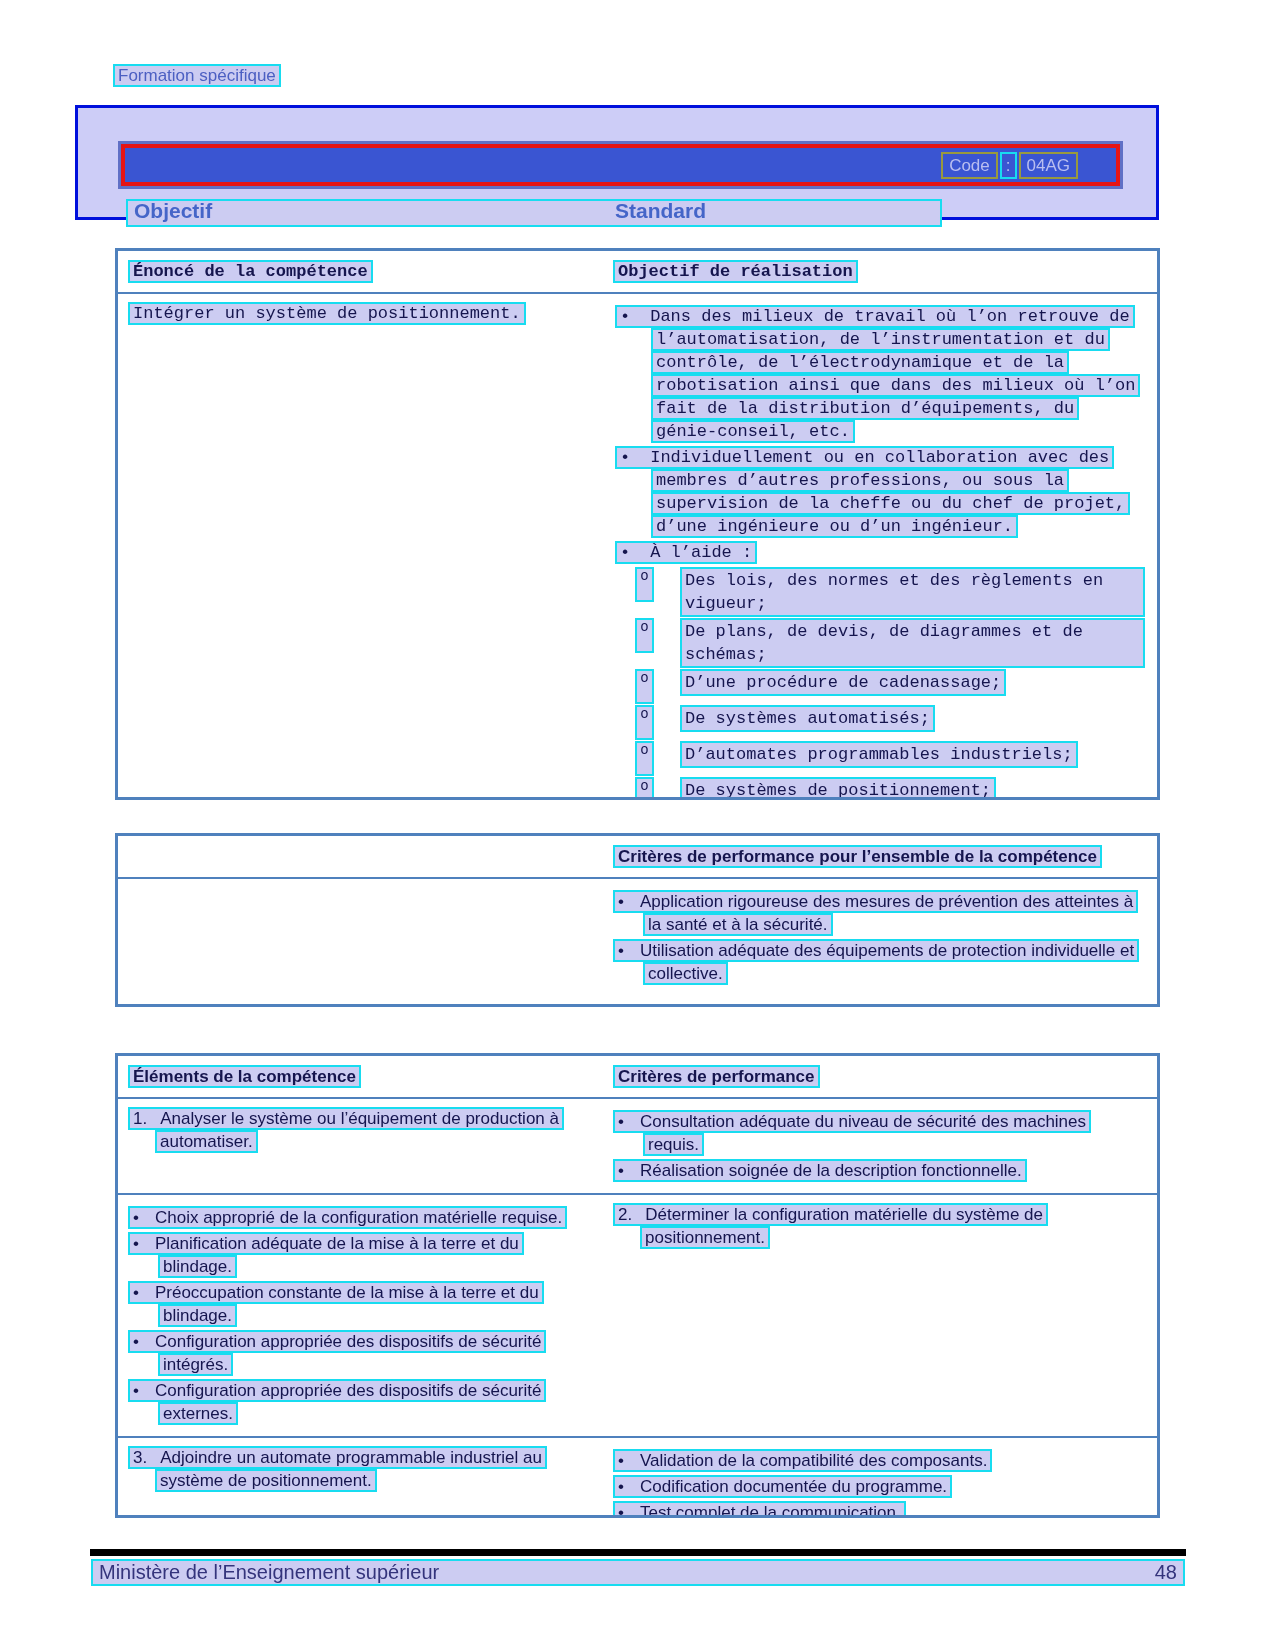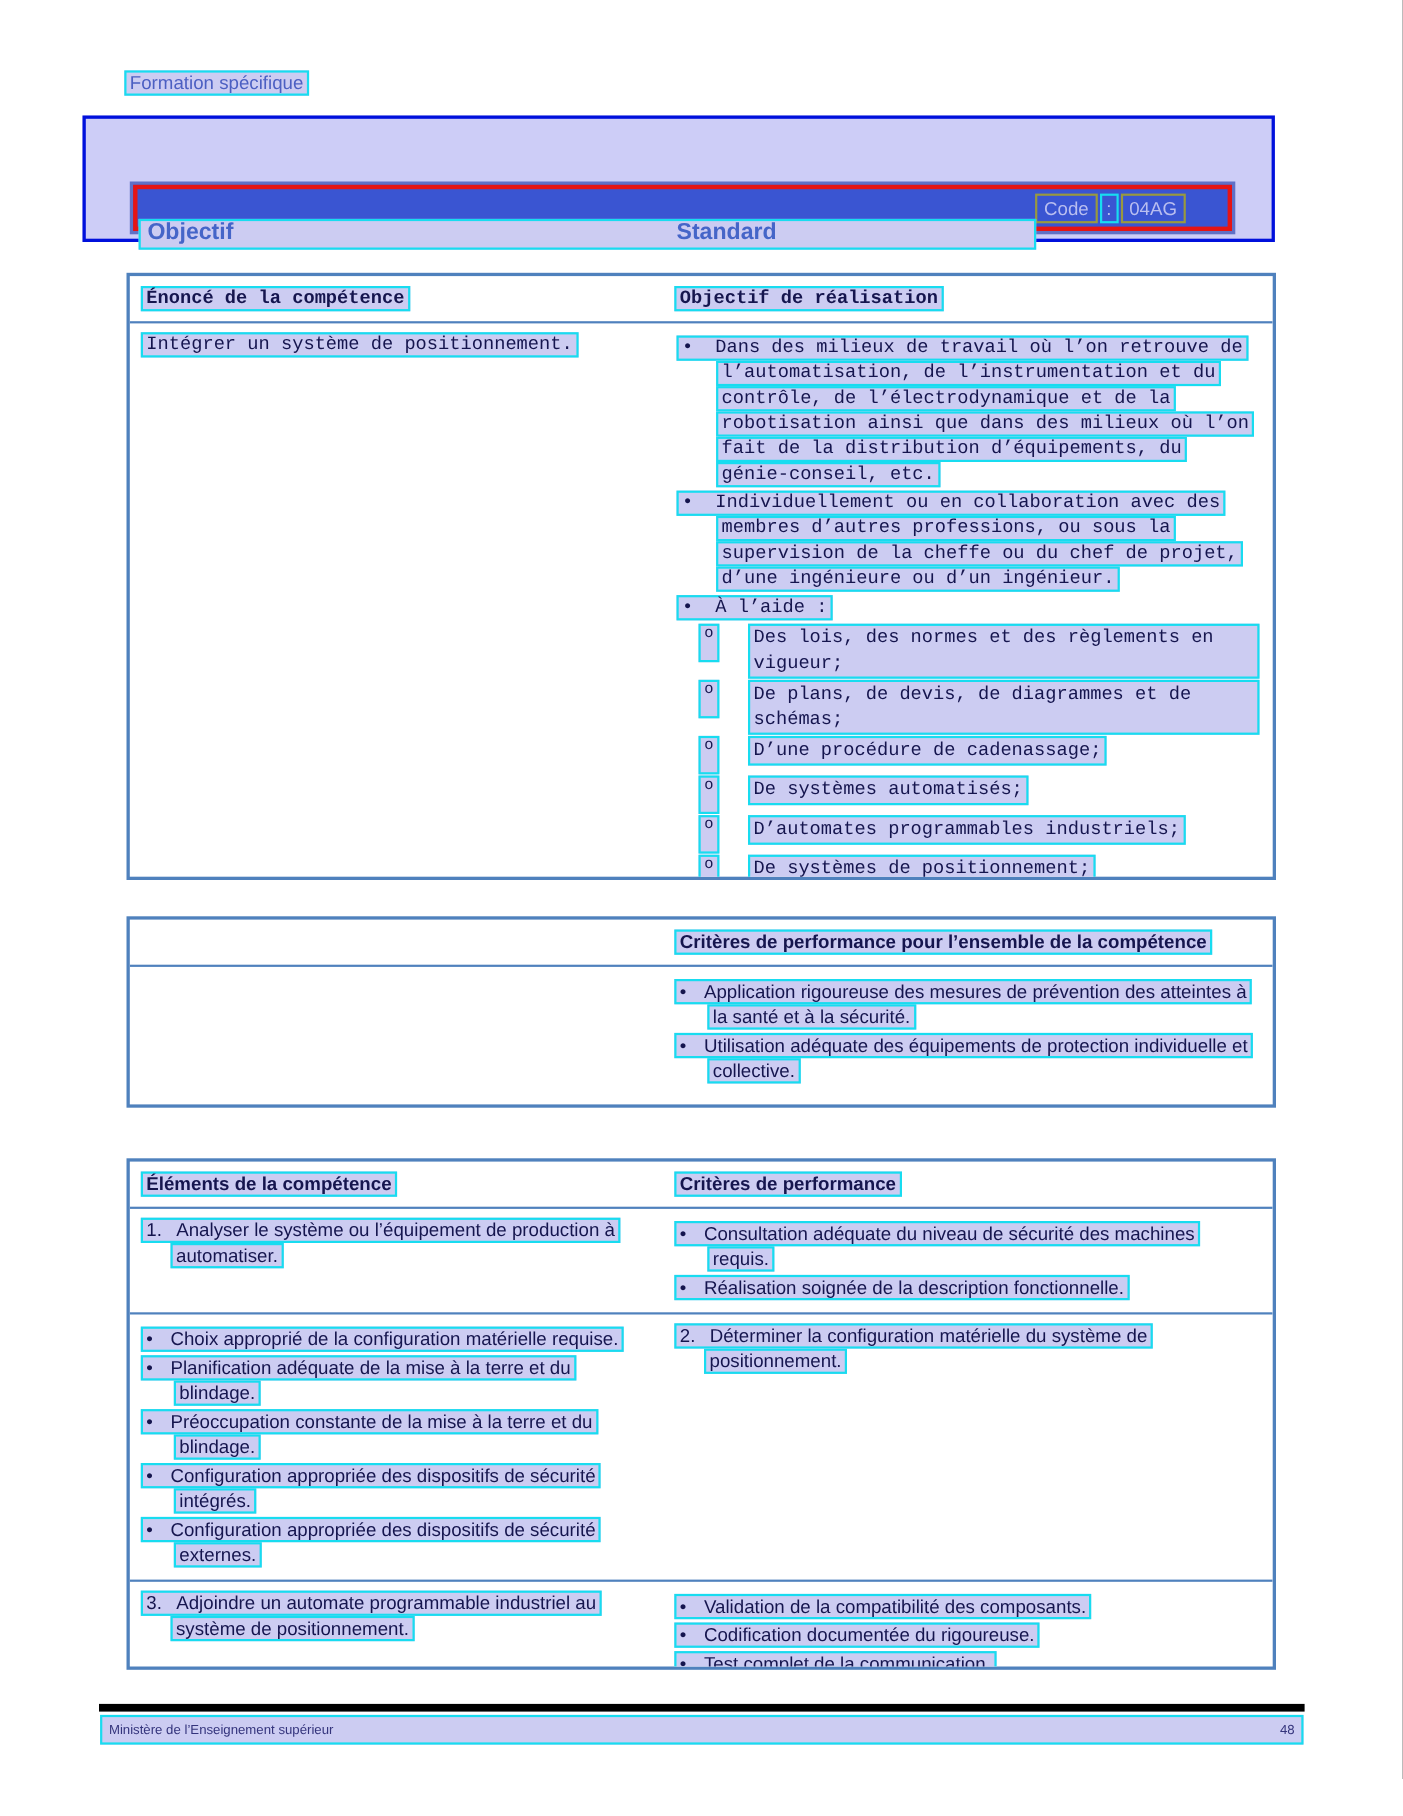--- a/index.html
+++ b/index.html
@@ -16,21 +16,21 @@
       padding:0 3px;-webkit-box-decoration-break:clone;box-decoration-break:clone;}
   .b{font-weight:bold;}
 
   
   .top-label{position:absolute;left:113px;top:64px;}
   .top-label .hl{color:var(--label_blue);}
 
   
   .title-box{position:absolute;left:75px;top:105px;width:1084px;height:115px;
              border:3px solid var(--box_border);background:var(--box_bg);box-sizing:border-box;}
-  .banner-strip{position:absolute;left:40px;top:33px;width:1005px;height:48px;background:var(--strip);margin-top:24px;}
+  .banner-strip{position:absolute;left:40px;top:33px;width:1005px;height:48px;background:var(--strip);}
   .banner-red{position:absolute;left:3px;top:3px;right:3px;bottom:3px;border:4px solid var(--banner_red);
               background:var(--banner);display:flex;align-items:center;justify-content:flex-end;
               padding-right:38px;box-sizing:border-box;}
   .code-group{display:flex;align-items:center;color:var(--code_text);font-size:17px;}
   .code-word{border:2px solid var(--code_box);padding:0 6px;}
   .code-colon{border:2px solid var(--hl_border);padding:0 4px;margin:0 2px;}
   .obj-band{position:absolute;left:48px;top:91px;width:812px;height:24px;
             background:var(--hl_bg);border:2px solid var(--hl_border);}
   .obj-band span{position:absolute;top:-4px;font-size:21px;line-height:27px;font-weight:bold;
                  color:var(--accent_blue);}
@@ -56,21 +56,21 @@
   .sbi{display:flex;align-items:flex-start;padding-left:20px;margin:1px 0;}
   .subm{width:13px;min-height:29px;font-size:14px;line-height:13px;text-align:center;
         padding:1px 1px;margin-right:26px;flex:0 0 auto;box-sizing:content-box;}
   .numrow{padding-left:27px;text-indent:-27px;}
   .numspan::before{content:attr(data-num);padding-right:13px;}
 
   
   .footer-bar{position:absolute;left:90px;top:1549px;width:1096px;height:7px;background:#000;}
   .footer-band{position:absolute;left:91px;top:1559px;width:1094px;background:var(--hl_bg);
                border:2px solid var(--hl_border);display:flex;justify-content:space-between;
-               font-size:12px;line-height:21px;color:var(--footer_text);padding:1px 6px;box-sizing:border-box;}
+               font-size:20px;line-height:21px;color:var(--footer_text);padding:1px 6px;box-sizing:border-box;}
   .footer-band span{color:var(--footer_text);}
 </style>
 </head>
 <body>
 
 <div class="page">
 
   <div class="top-label">
     <span class="hl">Formation spécifique</span>
   </div>
@@ -258,21 +258,21 @@
               <span class="hl numspan" data-num="3.">Adjoindre un automate programmable industriel au système de positionnement.</span>
             </div>
           </div>
           <div class="td">
 
               <div class="bi c">
                 <span class="hl bullet">Validation de la compatibilité des composants.</span>
               </div>
 
               <div class="bi c">
-                <span class="hl bullet">Codification documentée du rigoureuse.</span>
+                <span class="hl bullet">Codification documentée du programme.</span>
               </div>
 
               <div class="bi c">
                 <span class="hl bullet">Test complet de la communication.</span>
               </div>
             </div>
         </div>
       </div>
   </div>
 

